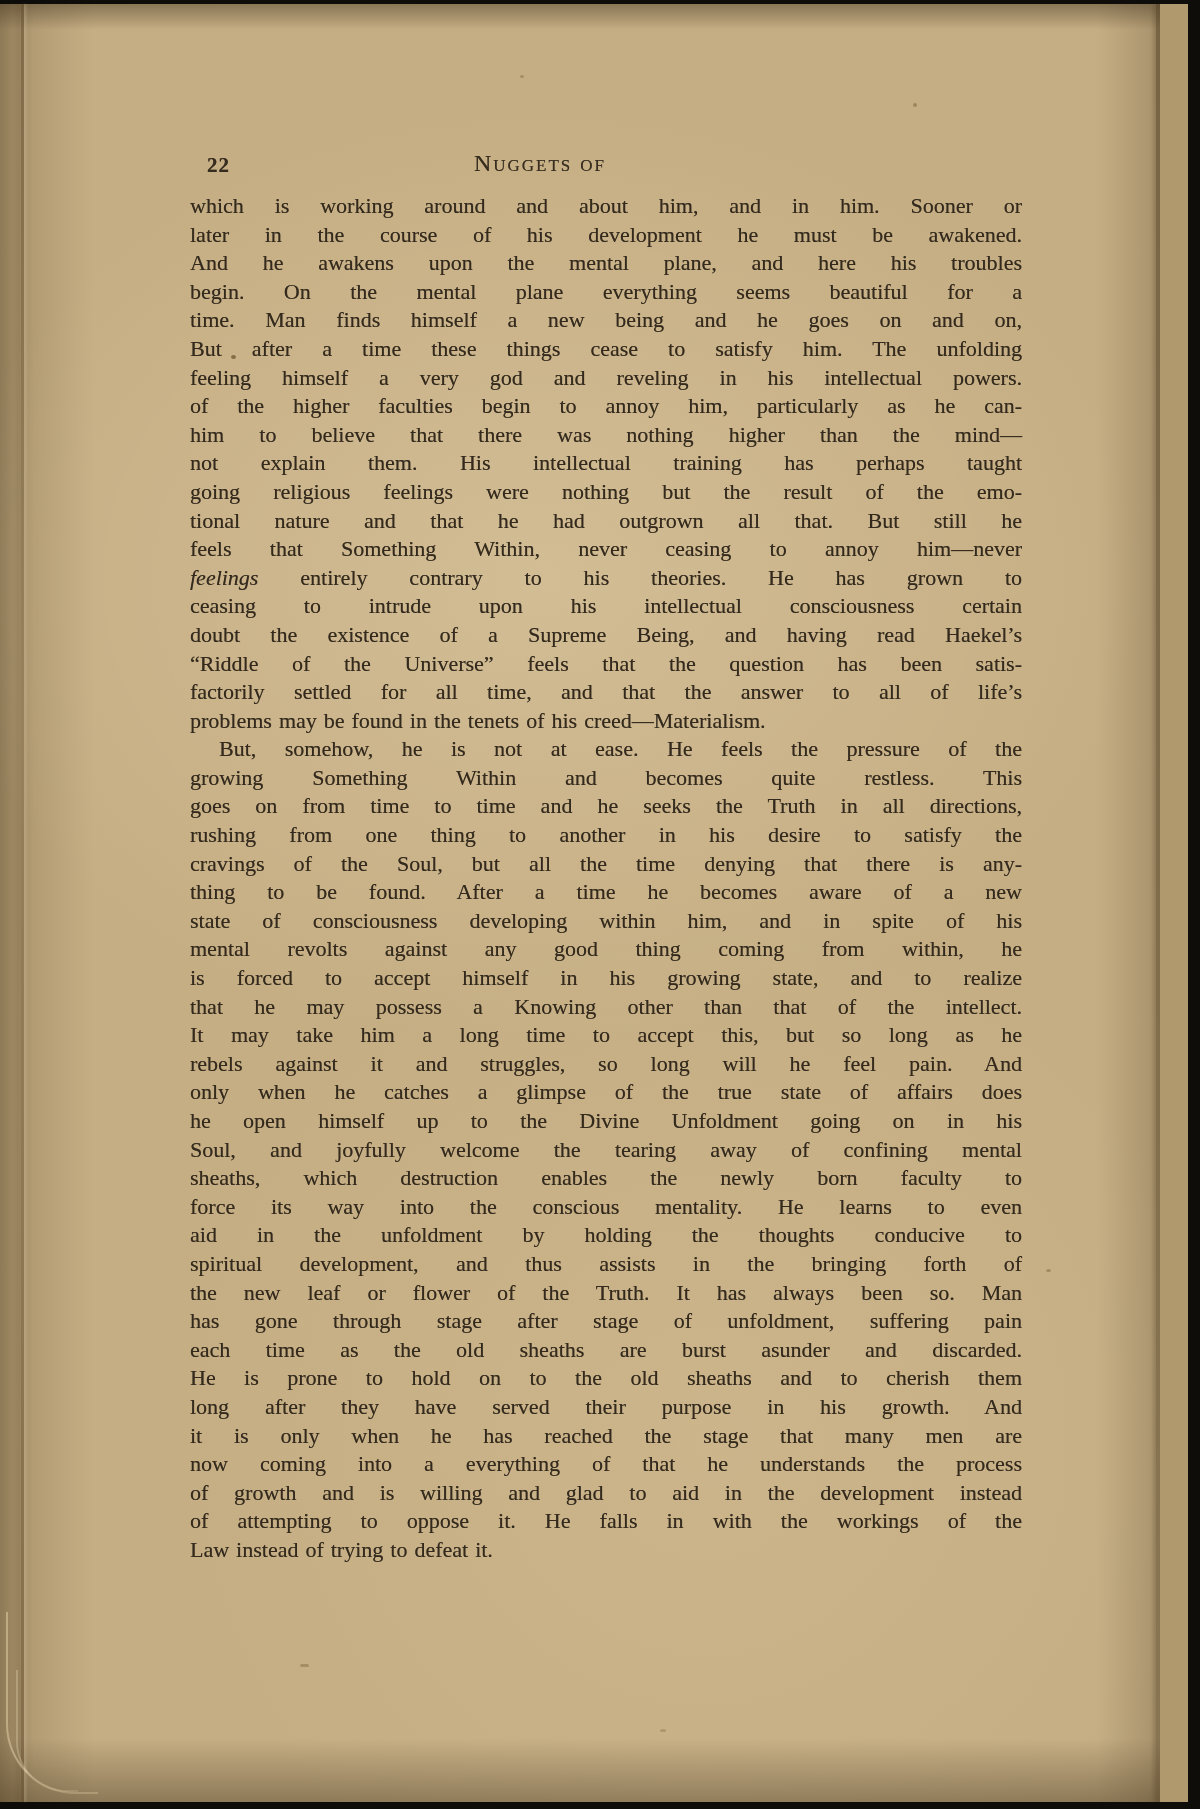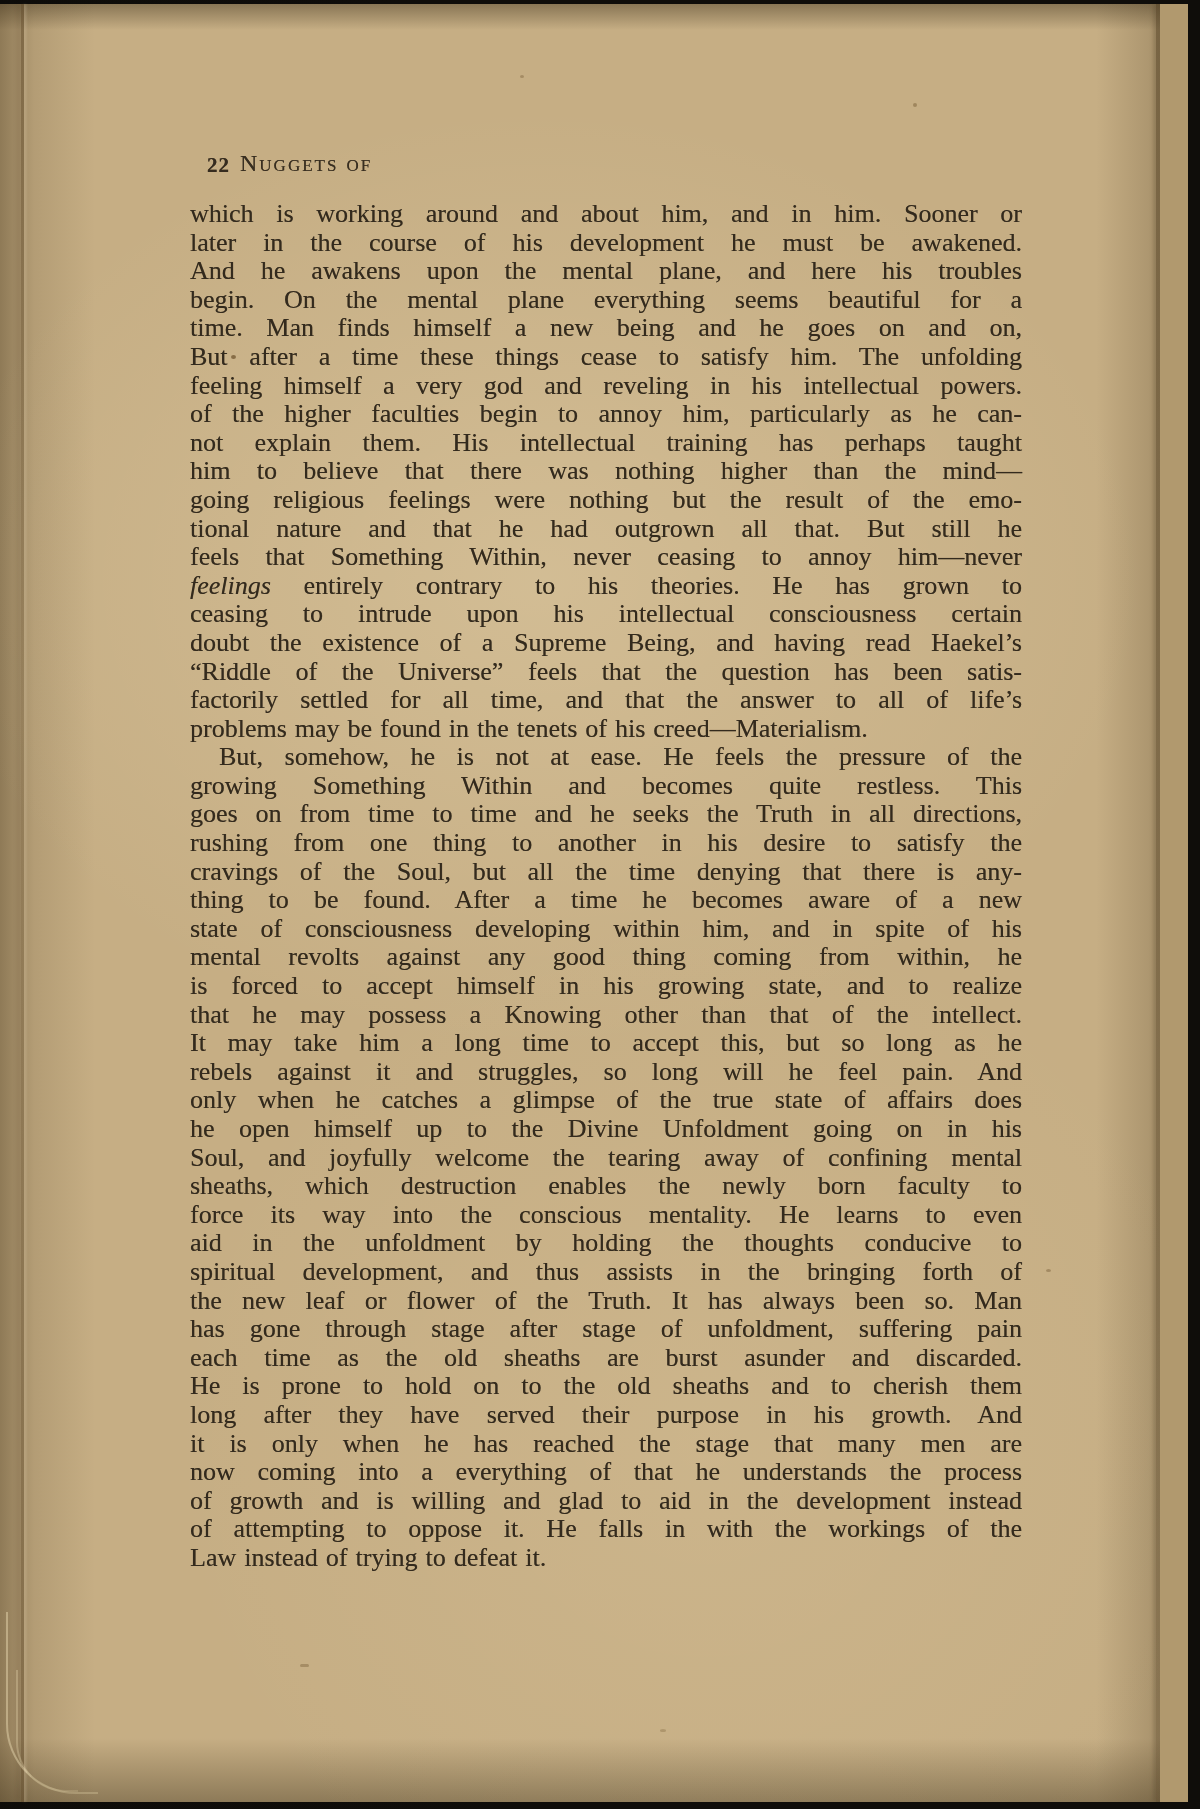--- a/index.html
+++ b/index.html
@@ -66,32 +66,32 @@
 
   
   .page-number{
     position:absolute;left:207px;top:149px;
     font-size:21px;font-weight:bold;color:#362c1f;
     letter-spacing:1px;
     text-shadow:0 0 .6px rgba(54,44,31,.7);
   }
   .running-head{
     position:absolute;left:240px;top:146px;width:600px;
-    text-align:left;
+    text-align:center;
     font-variant:small-caps;
     font-size:24px;color:#382e20;
     letter-spacing:2px;
     text-shadow:0 0 .6px rgba(56,46,32,.7);
   }
 
   
   .text-block{
-    position:absolute;left:190px;top:196px;width:832px;
+    position:absolute;left:190px;top:188px;width:832px;
     color:#332a1d;
-    font-size:26px;line-height:28.6px;
+    font-size:22px;line-height:28.6px;
     text-shadow:0.2px 0.2px 0.6px rgba(51,42,29,0.55);
   }
   .line{
     text-align:justify;
     text-align-last:justify;
     word-spacing:1.5px;
     white-space:normal;
   }
   .line.para-end{text-align-last:left;}
   .line.indent{text-indent:29px;}
@@ -118,22 +118,22 @@
     <div class="text-block">
         <div>
           <div class="line">which is working around and about him, and in him.  Sooner or</div>
           <div class="line">later in the course of his development he must be awakened.</div>
           <div class="line">And he awakens upon the mental plane, and here his troubles</div>
           <div class="line">begin.  On the mental plane everything seems beautiful for a</div>
           <div class="line">time.  Man finds himself a new being and he goes on and on,</div>
           <div class="line">But after a time these things cease to satisfy him.  The unfolding</div>
           <div class="line">feeling himself a very god and reveling in his intellectual powers.</div>
           <div class="line">of the higher faculties begin to annoy him, particularly as he can-</div>
+          <div class="line">him to believe that there was nothing higher than the mind—</div>
           <div class="line">not explain them.  His intellectual training has perhaps taught</div>
-          <div class="line">him to believe that there was nothing higher than the mind—</div>
           <div class="line">going religious feelings were nothing but the result of the emo-</div>
           <div class="line">tional nature and that he had outgrown all that.  But still he</div>
           <div class="line">feels that Something Within, never ceasing to annoy him—never</div>
           <div class="line"><i>feelings</i> entirely contrary to his theories.  He has grown to</div>
           <div class="line">ceasing to intrude upon his intellectual consciousness certain</div>
           <div class="line">doubt the existence of a Supreme Being, and having read Haekel’s</div>
           <div class="line">“Riddle of the Universe” feels that the question has been satis-</div>
           <div class="line">factorily settled for all time, and that the answer to all of life’s</div>
           <div class="line para-end">problems may be found in the tenets of his creed—Materialism.</div>
         </div>

